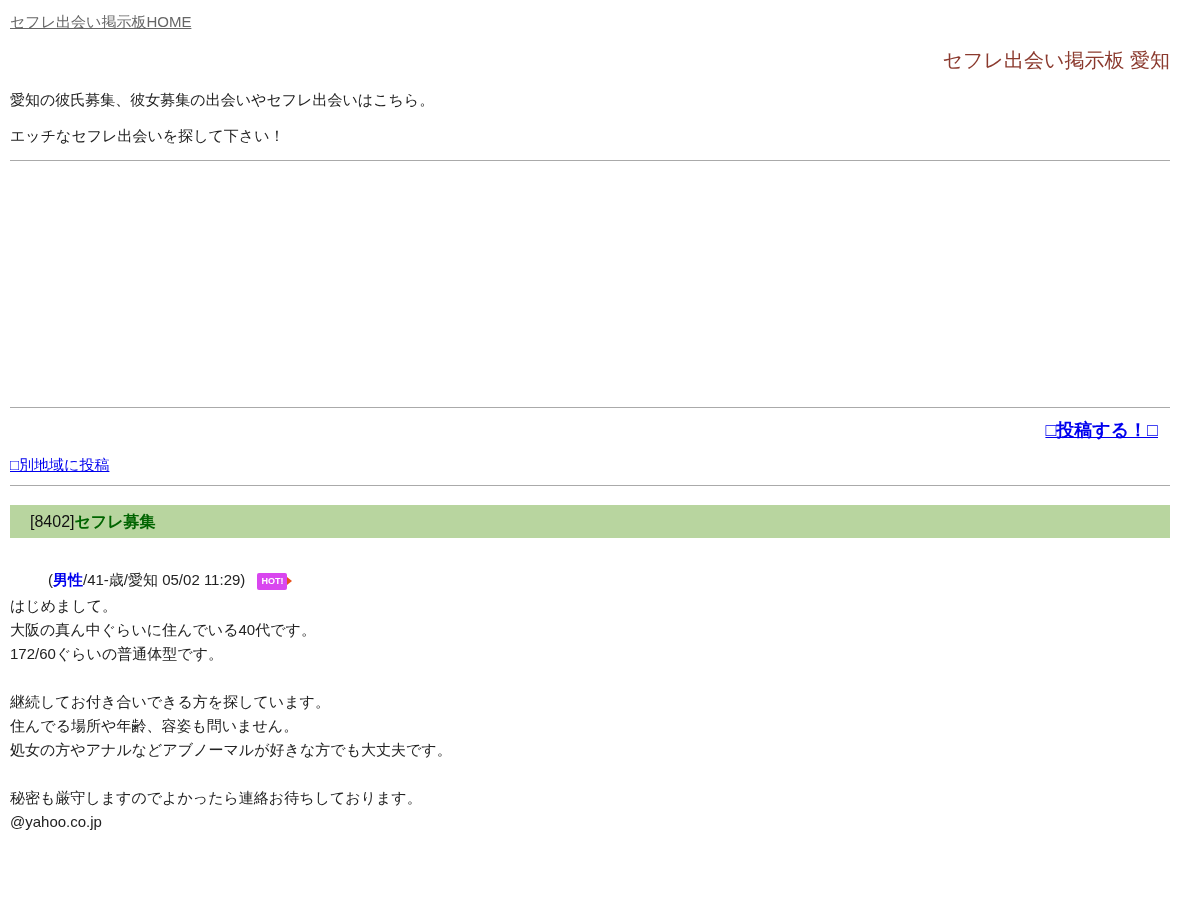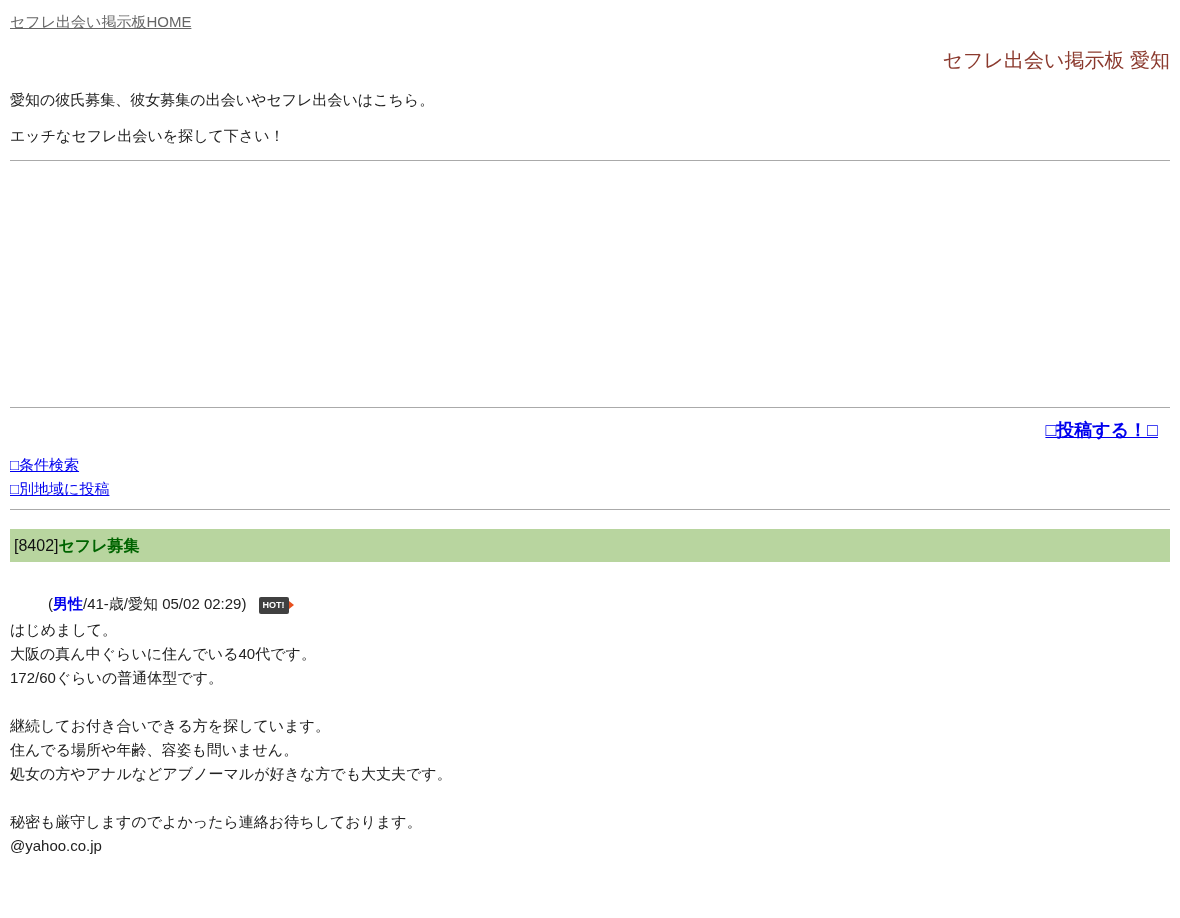--- a/index.html
+++ b/index.html
@@ -41,41 +41,41 @@
       font-size: 18px;
       font-weight: bold;
       margin: 8px 12px;
     }
     .nav-links a {
       display: block;
       text-align: left;
     }
     .post-header {
       background-color: #B8D59F;
-      padding: 4px 4px;
+      padding: 4px 20px;
       font-size: 16px;
       margin-top: 19px;
     }
     .post-id {
       color: #111;
     }
     .post-title {
       color: #006400;
       font-weight: bold;
     }
     .post-meta {
       margin: 30px 0 2px 38px;
     }
     .gender {
       color: #0000EE;
       font-weight: bold;
     }
     .hot-badge {
       display: inline-block;
-      background: #404040;
+      background: #d946ef;
       color: #fff;
       font-size: 9px;
       font-weight: bold;
       padding: 1px 4px;
       border-radius: 2px;
       vertical-align: middle;
       margin-left: 8px;
       position: relative;
     }
     .hot-badge::after {
@@ -111,32 +111,31 @@
 
 <div class="spacer"></div>
 
 <hr>
 
 <div class="post-link">
   <a href="#">□投稿する！□</a>
 </div>
 
 <div class="nav-links">
-  <a href="#">□条件検索</a>
   <a href="#">□別地域に投稿</a>
 </div>
 
 <hr>
 
 <div class="post-header">
   <span class="post-id">[8402]</span><span class="post-title">セフレ募集</span>
 </div>
 
 <div class="post-meta">
-  <span> (</span><span class="gender">男性</span><span>/41-歳/愛知 05/02 02:29)</span>
+  <span> (</span><span class="gender">男性</span><span>/41-歳/愛知 05/02 11:29)</span>
   <span class="hot-badge">HOT!</span>
 </div>
 
 <div class="post-body">はじめまして。
 大阪の真ん中ぐらいに住んでいる40代です。
 172/60ぐらいの普通体型です。
 
 継続してお付き合いできる方を探しています。
 住んでる場所や年齢、容姿も問いません。
 処女の方やアナルなどアブノーマルが好きな方でも大丈夫です。

